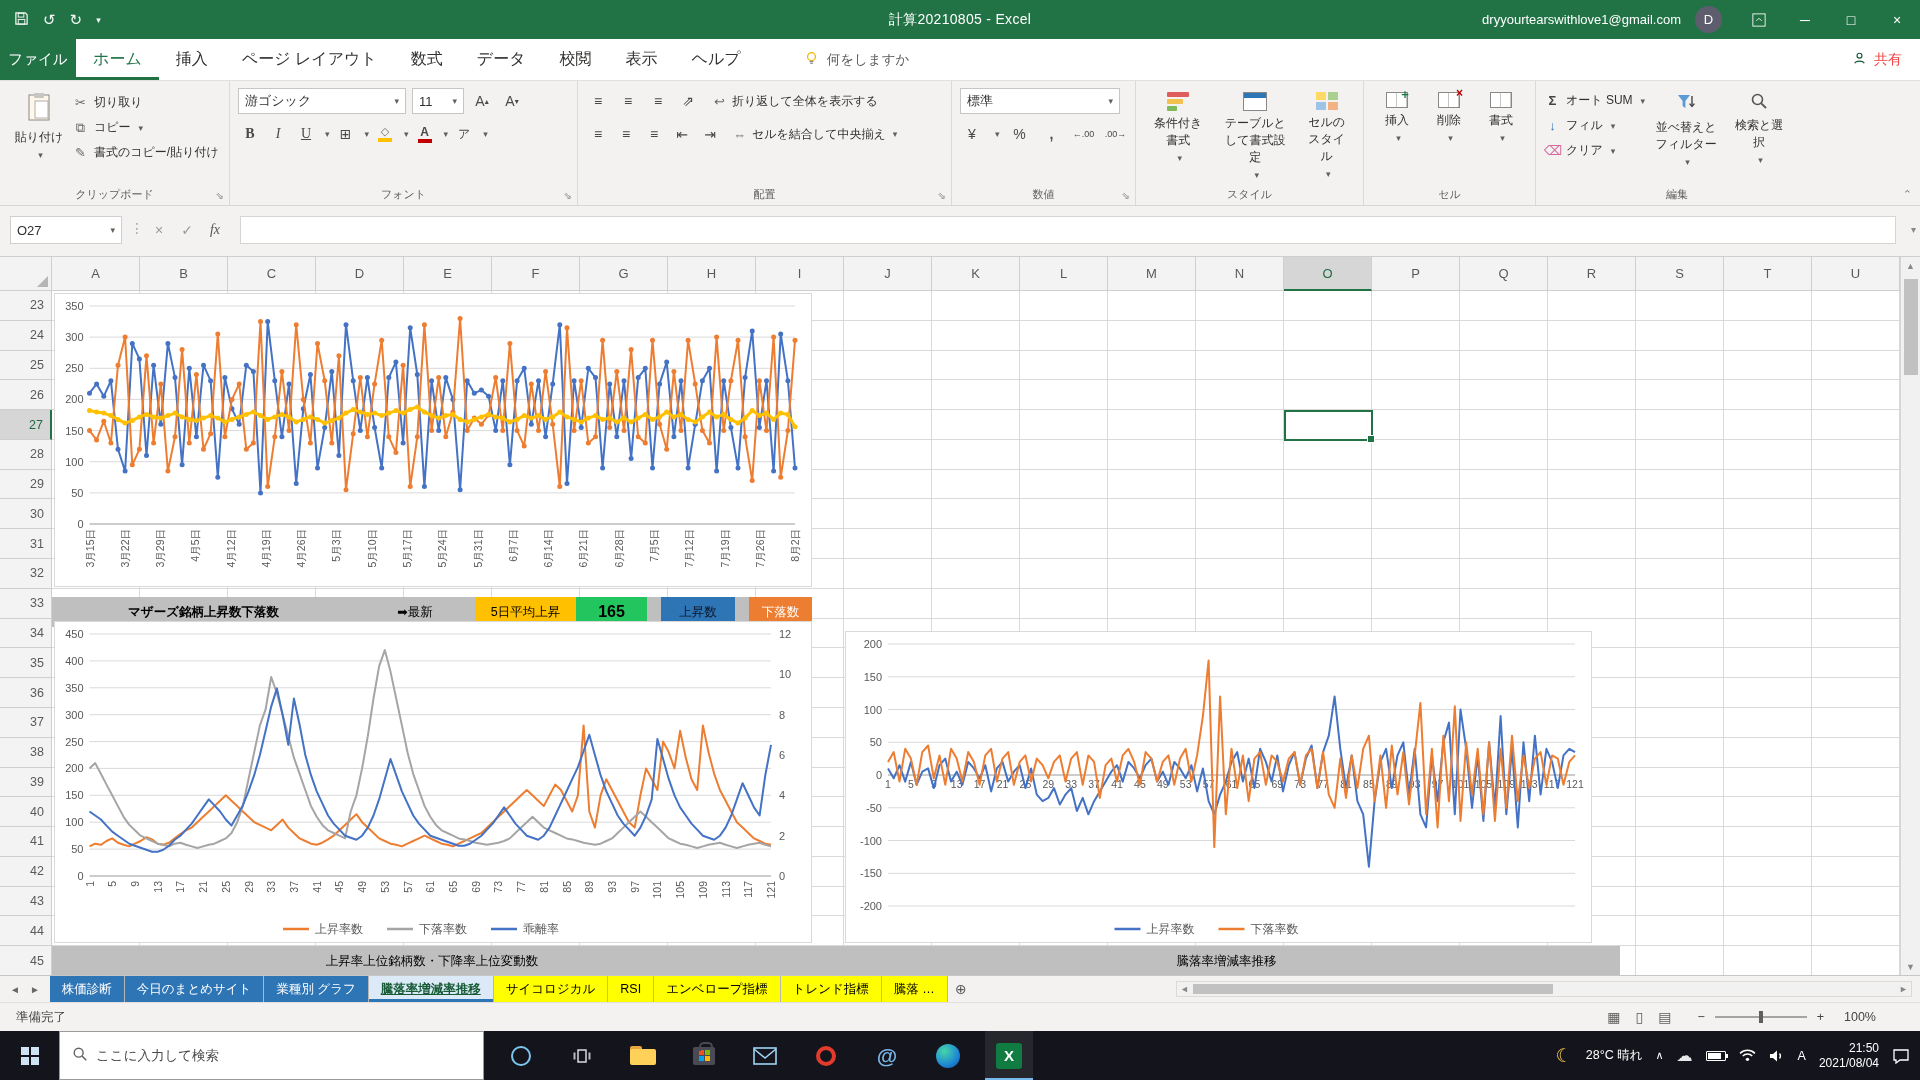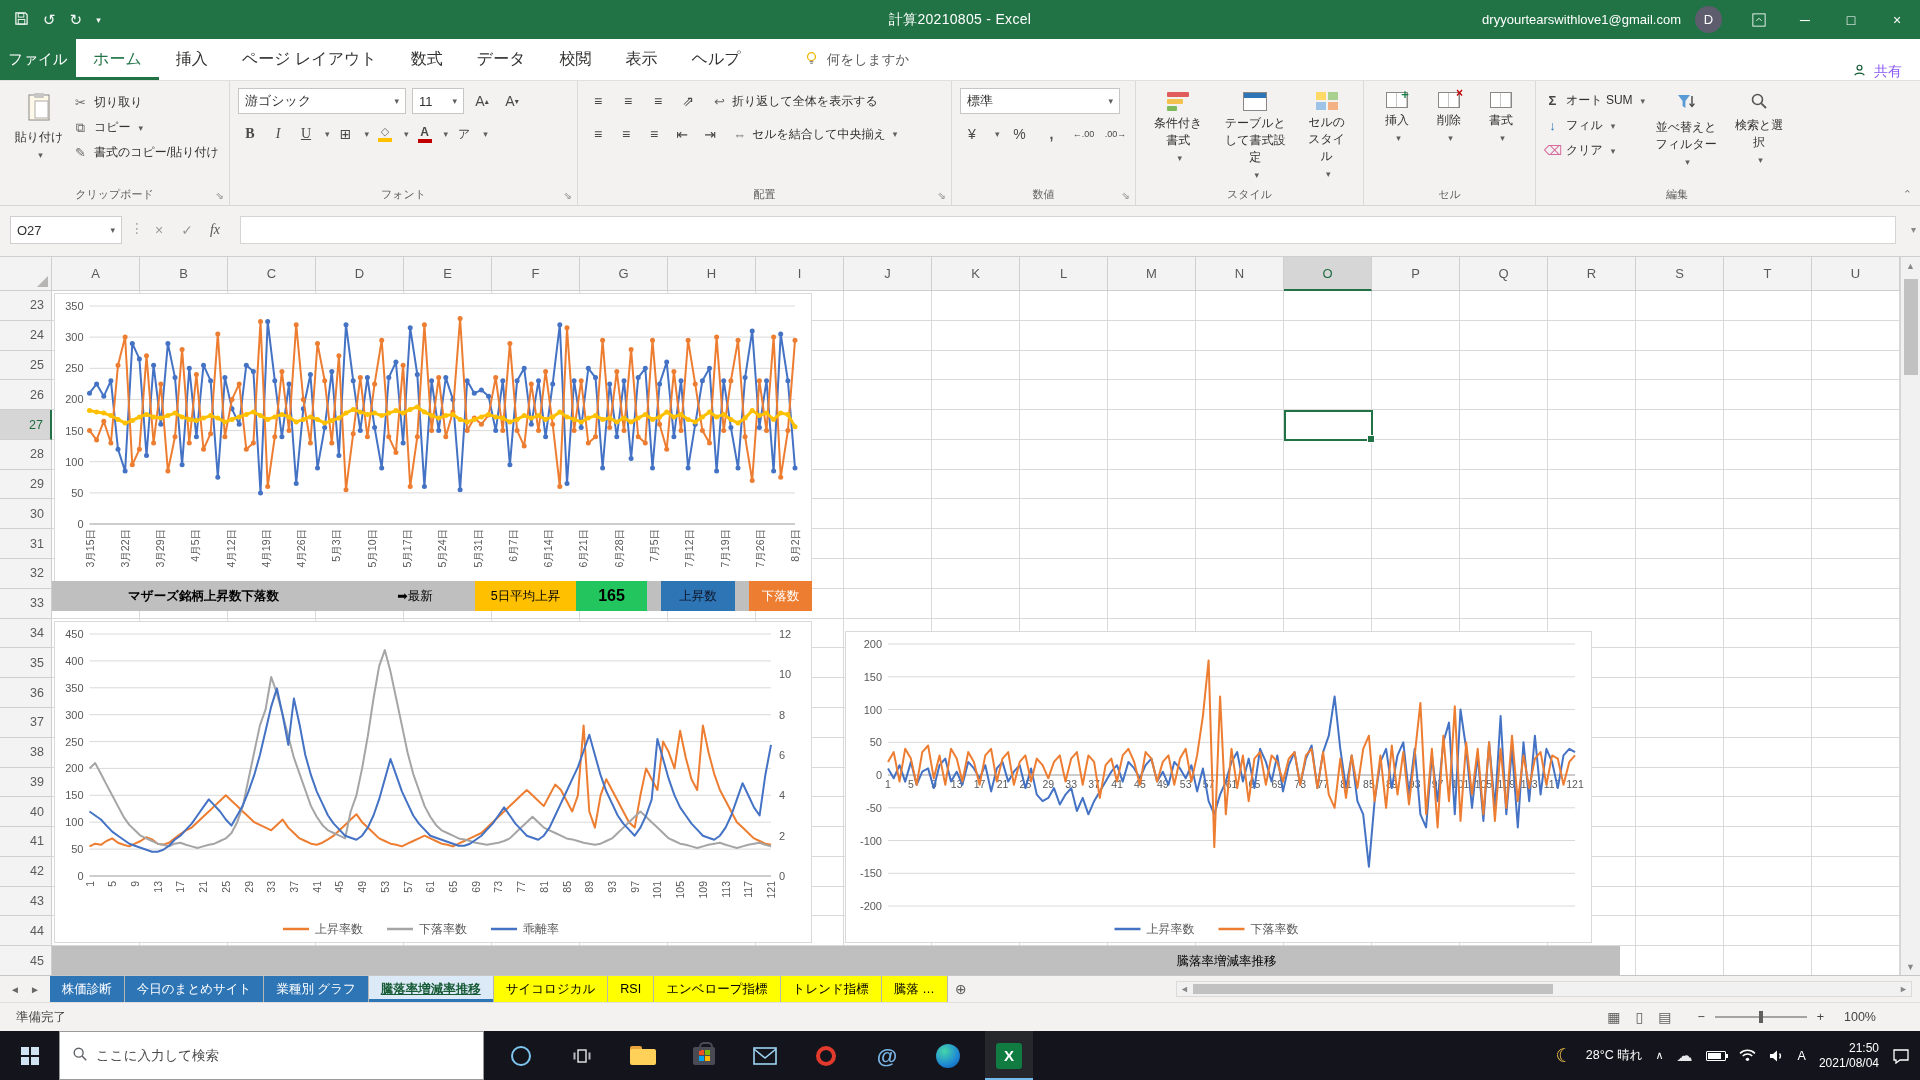--- a/index.html
+++ b/index.html
@@ -16,21 +16,21 @@
   .avatar{width:27px;height:27px;border-radius:50%;background:#5d5d6e;color:#fff;display:flex;align-items:center;justify-content:center;font-size:13px;margin-right:14px}
   .winbtn{width:46px;height:100%;display:flex;align-items:center;justify-content:center;font-size:14px}
   .rdo{width:46px;height:100%;display:flex;align-items:center;justify-content:center;font-size:12px}
 
   
   .tabrow{position:absolute;left:0;top:39px;width:1920px;height:42px;background:#fff;display:flex;align-items:stretch;border-bottom:1px solid #e1dfdd}
   .ftab{width:76px;background:#217346;color:#fff;display:flex;align-items:center;justify-content:center;font-size:14.5px}
   .rtab{padding:0 17px;display:flex;align-items:center;font-size:16px;color:#323130}
   .rtab.active{color:#217346;box-shadow:inset 0 -3px 0 #217346}
   .tellme{display:flex;align-items:center;gap:8px;margin-left:46px;color:#5c5b5a;font-size:13.5px}
-  .share{position:absolute;right:18px;top:0;height:42px;display:flex;align-items:flex-end;gap:7px;color:#8b5cf6;font-size:14px}
+  .share{position:absolute;right:18px;top:0;height:42px;display:flex;align-items:center;gap:7px;color:#ef4444;font-size:14px}
 
   
   .ribbon{position:absolute;left:0;top:81px;width:1920px;height:125px;background:#f3f2f1;border-bottom:1px solid #d8d6d4;display:flex}
   .rgroup{position:relative;height:100%;border-right:1px solid #dcdad8;padding:7px 8px 20px 8px}
   .grplabel{position:absolute;bottom:3px;left:0;width:100%;text-align:center;font-size:11px;color:#605e5c}
   .launcher{position:absolute;bottom:4px;right:5px;font-size:10px;color:#8a8886}
   .dar{font-size:9px;color:#605e5c;margin-left:3px}
   .bigbtn{display:flex;flex-direction:column;align-items:center;justify-content:flex-start;gap:4px;padding:4px 6px;font-size:12px;color:#323130;text-align:center}
   .sbtn{display:flex;align-items:center;gap:5px;height:25px;font-size:12px;color:#323130;white-space:nowrap}
   .ic{width:17px;text-align:center;font-size:13px;color:#6b6965}
@@ -65,21 +65,21 @@
   .colheads{position:absolute;left:52px;top:0;width:1848px;height:34px;display:flex}
   .colhead{width:88px;height:34px;display:flex;align-items:center;justify-content:center;font-size:13px;color:#5a5a5a;background:#f3f3f3;border-right:1px solid #cfcfcf;border-bottom:1px solid #cfcfcf}
   .colhead.selhead{background:#d6d6d6;color:#1e6b42;border-bottom:2px solid #217346}
   .rowheads{position:absolute;left:0;top:34px;width:52px;height:685px;display:flex;flex-direction:column}
   .rowhead{flex:1;display:flex;align-items:center;justify-content:flex-end;padding-right:7px;font-size:12.5px;color:#5a5a5a;background:#f3f3f3;border-right:1px solid #cfcfcf;border-bottom:1px solid #cfcfcf}
   .rowhead.selrow{background:#d6d6d6;color:#1e6b42;border-right:2px solid #217346}
   .gridbg{position:absolute;left:52px;top:34px;width:1848px;height:685px;background-image:repeating-linear-gradient(to right,transparent 0 87px,#d9d9d9 87px 88px),repeating-linear-gradient(to bottom,transparent 0 28.8px,#d9d9d9 28.8px 29.783px)}
   .sel{position:absolute;left:1284px;top:153px;width:89px;height:31px;border:2px solid #217346;background:#fff}
   .sel::after{content:"";position:absolute;right:-4px;bottom:-4px;width:6px;height:6px;background:#217346;border:1px solid #fff}
   .chartpanel{position:absolute;background:#fff;border:1px solid #d9d9d9}
-  .banner{position:absolute;left:52px;top:324px;width:760px;height:30px;background:#bfbfbf;display:flex;align-items:stretch;font-size:12.5px;color:#000}
+  .banner{position:absolute;left:52px;top:340px;width:760px;height:30px;background:#bfbfbf;display:flex;align-items:stretch;font-size:12.5px;color:#000}
   .bseg{display:flex;align-items:center;justify-content:center;white-space:nowrap}
   .band45{position:absolute;left:52px;top:689px;width:1568px;height:30px;background:#bfbfbf;color:#000;font-size:12.5px}
   .vscroll{position:absolute;right:0;top:0;width:20px;height:719px;background:#f1f1f1;border-left:1px solid #d6d6d6}
   .vthumb{position:absolute;left:3px;top:22px;width:14px;height:96px;background:#c1c1c1}
   .sarrow{color:#8a8886;font-size:9px;width:100%;text-align:center;position:absolute}
 
   
   .sheettabs{position:absolute;left:0;top:975px;width:1920px;height:27px;background:#f3f2f1;border-top:1px solid #c8c6c4;display:flex;align-items:stretch}
   .tabnav{display:flex;align-items:center;gap:10px;padding:0 10px;color:#6a6866;font-size:10px}
   .stab{display:flex;align-items:center;padding:0 12px;font-size:12.5px;border-right:1px solid #b8b6b4;white-space:nowrap}
@@ -952,20 +952,21 @@
         <text x="729.0" y="156.0" text-anchor="middle" font-size="10.5" fill="#595959">121</text>
         <polyline points="42.0,136.4 47.7,146.3 53.5,133.2 59.2,149.6 64.9,129.9 70.6,152.8 76.3,139.7 82.1,136.4 87.8,156.1 93.5,133.2 99.3,126.6 105.0,149.6 110.7,139.7 116.4,152.8 122.2,129.9 127.9,136.4 133.6,146.3 139.3,133.2 145.1,159.4 150.8,136.4 156.5,129.9 162.2,149.6 167.9,139.7 173.7,133.2 179.4,156.1 185.1,136.4 190.8,162.6 196.6,169.2 202.3,165.9 208.0,156.1 213.8,172.5 219.5,162.6 225.2,156.1 230.9,179.0 236.7,165.9 242.4,182.3 248.1,169.2 253.8,159.4 259.6,149.6 265.3,139.7 271.0,133.2 276.7,149.6 282.4,129.9 288.2,136.4 293.9,146.3 299.6,133.2 305.4,126.6 311.1,149.6 316.8,139.7 322.5,152.8 328.3,129.9 334.0,136.4 339.7,146.3 345.4,133.2 351.1,159.4 356.9,136.4 362.6,169.2 368.3,182.3 374.1,162.6 379.8,149.6 385.5,129.9 391.2,120.1 396.9,149.6 402.7,126.6 408.4,156.1 414.1,116.8 419.9,129.9 425.6,149.6 431.3,123.4 437.0,159.4 442.8,133.2 448.5,120.1 454.2,152.8 459.9,126.6 465.6,113.5 471.4,156.1 477.1,120.1 482.8,103.7 488.6,64.4 494.3,116.8 500.0,156.1 505.7,123.4 511.4,169.2 517.2,182.3 522.9,234.7 528.6,169.2 534.4,129.9 540.1,116.8 545.8,156.1 551.5,123.4 557.3,110.3 563.0,162.6 568.7,116.8 574.4,182.3 580.1,195.4 585.9,123.4 591.6,169.2 597.3,110.3 603.0,90.6 608.8,182.3 614.5,77.5 620.2,116.8 626.0,175.8 631.7,123.4 637.4,188.9 643.1,110.3 648.9,175.8 654.6,84.1 660.3,182.3 666.0,116.8 671.8,195.4 677.5,110.3 683.2,169.2 688.9,103.7 694.6,162.6 700.4,116.8 706.1,129.9 711.8,156.1 717.5,123.4 723.3,116.8 729.0,120.1" fill="none" stroke="#4472C4" stroke-width="2" stroke-linejoin="round"></polyline>
         <polyline points="42.0,129.9 47.7,120.1 53.5,149.6 59.2,116.8 64.9,126.6 70.6,152.8 76.3,120.1 82.1,113.5 87.8,146.3 93.5,123.4 99.3,152.8 105.0,116.8 110.7,126.6 116.4,149.6 122.2,120.1 127.9,129.9 133.6,152.8 139.3,123.4 145.1,116.8 150.8,149.6 156.5,126.6 162.2,120.1 167.9,152.8 173.7,129.9 179.4,123.4 185.1,149.6 190.8,126.6 196.6,133.2 202.3,146.3 208.0,129.9 213.8,123.4 219.5,149.6 225.2,126.6 230.9,120.1 236.7,152.8 242.4,123.4 248.1,129.9 253.8,165.9 259.6,133.2 265.3,126.6 271.0,149.6 276.7,123.4 282.4,116.8 288.2,129.9 293.9,152.8 299.6,120.1 305.4,126.6 311.1,149.6 316.8,129.9 322.5,123.4 328.3,152.8 334.0,126.6 339.7,116.8 345.4,149.6 351.1,123.4 356.9,84.1 362.6,28.4 368.3,215.1 374.1,64.4 379.8,182.3 385.5,116.8 391.2,156.1 396.9,123.4 402.7,169.2 408.4,126.6 414.1,120.1 419.9,152.8 425.6,123.4 431.3,129.9 437.0,149.6 442.8,126.6 448.5,120.1 454.2,152.8 459.9,123.4 465.6,116.8 471.4,156.1 477.1,120.1 482.8,162.6 488.6,175.8 494.3,126.6 500.0,165.9 505.7,123.4 511.4,156.1 517.2,116.8 522.9,103.7 528.6,169.2 534.4,123.4 540.1,175.8 545.8,113.5 551.5,162.6 557.3,120.1 563.0,172.5 568.7,123.4 574.4,70.9 580.1,182.3 585.9,116.8 591.6,195.4 597.3,103.7 603.0,169.2 608.8,74.2 614.5,188.9 620.2,110.3 626.0,162.6 631.7,116.8 637.4,182.3 643.1,110.3 648.9,188.9 654.6,116.8 660.3,175.8 666.0,103.7 671.8,169.2 677.5,123.4 683.2,156.1 688.9,126.6 694.6,120.1 700.4,152.8 706.1,123.4 711.8,126.6 717.5,152.8 723.3,129.9 729.0,123.4" fill="none" stroke="#ED7D31" stroke-width="2" stroke-linejoin="round"></polyline>
         <line x1="268.5" y1="297" x2="294.5" y2="297" stroke="#4472C4" stroke-width="2.5"></line>
         <text x="300.5" y="301" font-size="12" fill="#595959">上昇率数</text>
         <line x1="372.5" y1="297" x2="398.5" y2="297" stroke="#ED7D31" stroke-width="2.5"></line>
         <text x="404.5" y="301" font-size="12" fill="#595959">下落率数</text>
       </svg></div>
 
   <div class="band45">
+    <span style="position:absolute;left:0;width:760px;text-align:center;line-height:30px">上昇率上位銘柄数・下降率上位変動数</span>
     <span style="position:absolute;left:775px;width:799px;text-align:center;line-height:30px">騰落率増減率推移</span>
   </div>
 
   <div class="vscroll">
     <span class="sarrow" style="top:4px">▲</span>
     <div class="vthumb"></div>
     <span class="sarrow" style="bottom:4px">▼</span>
   </div>
 </div>
 

